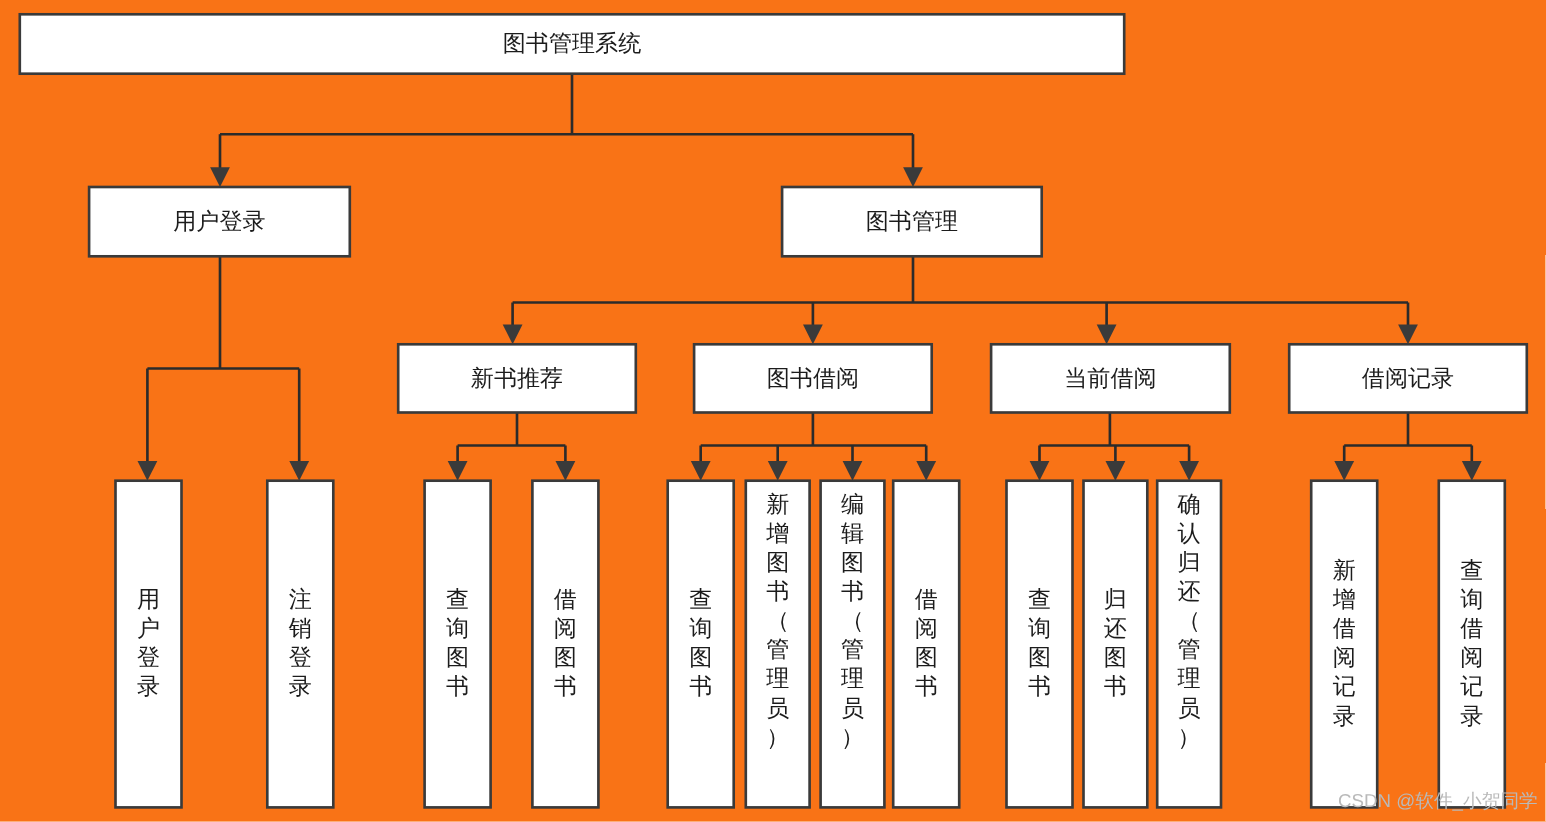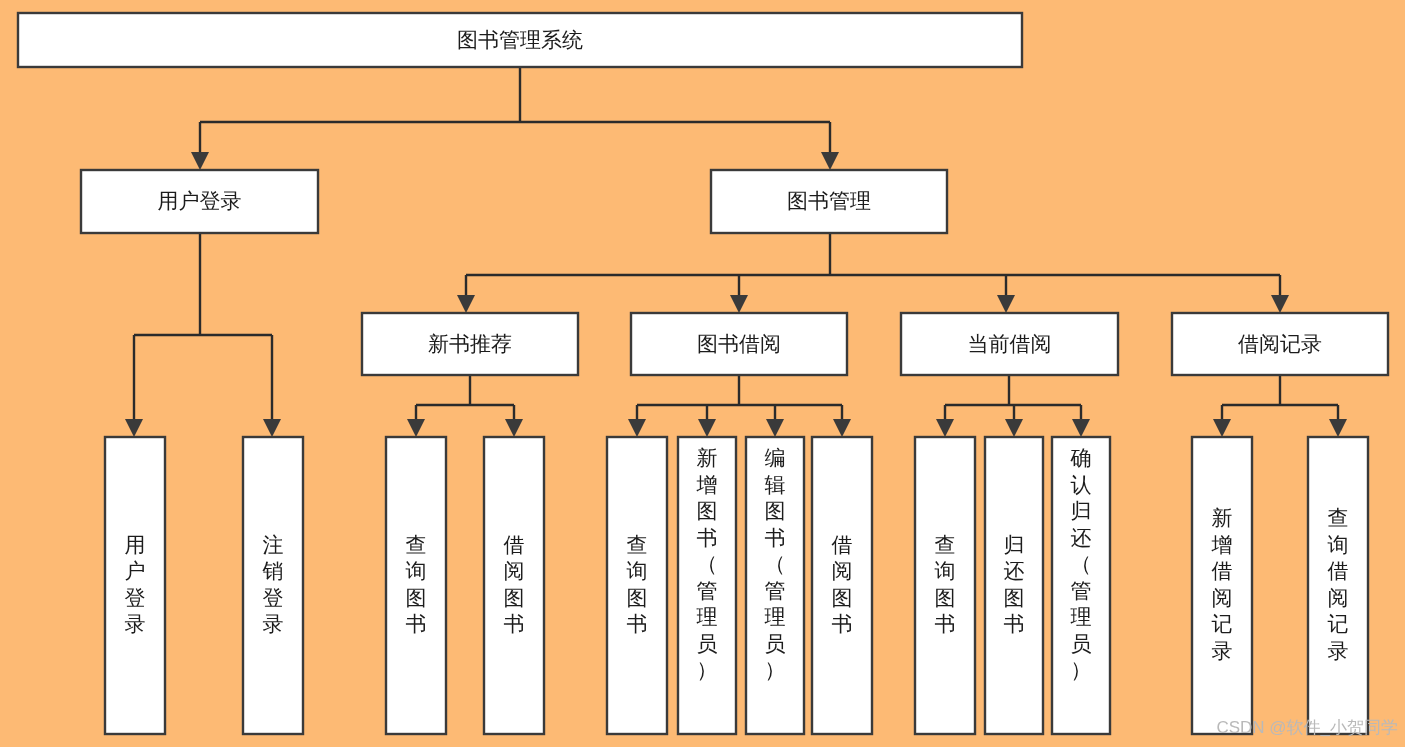--- a/index.html
+++ b/index.html
@@ -8,21 +8,21 @@
     padding: 0;
     background: #ffffff;
   }
   body {
     font-family: "Liberation Sans", "DejaVu Sans", sans-serif;
   }
   #diagram-root {
     position: relative;
     width: 1405px;
     height: 747px;
-    background: #fdba74;
+    background: #f97316;
     overflow: hidden;
     text-decoration: underline;
   }
   svg#flow-svg {
     position: absolute;
     left: 0;
     top: 0;
     width: 1405px;
     height: 747px;
     display: block;

